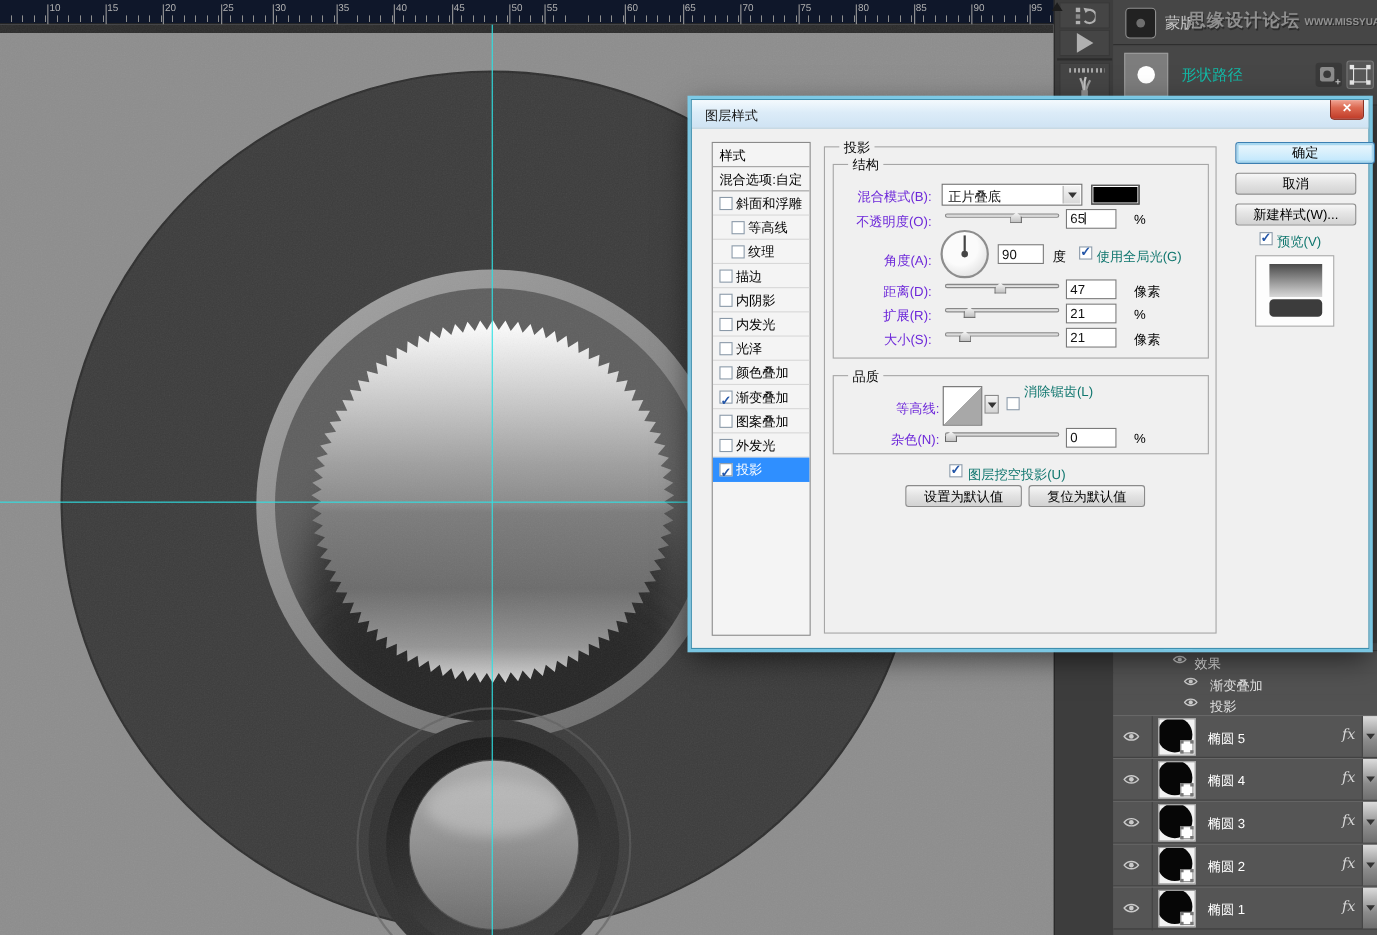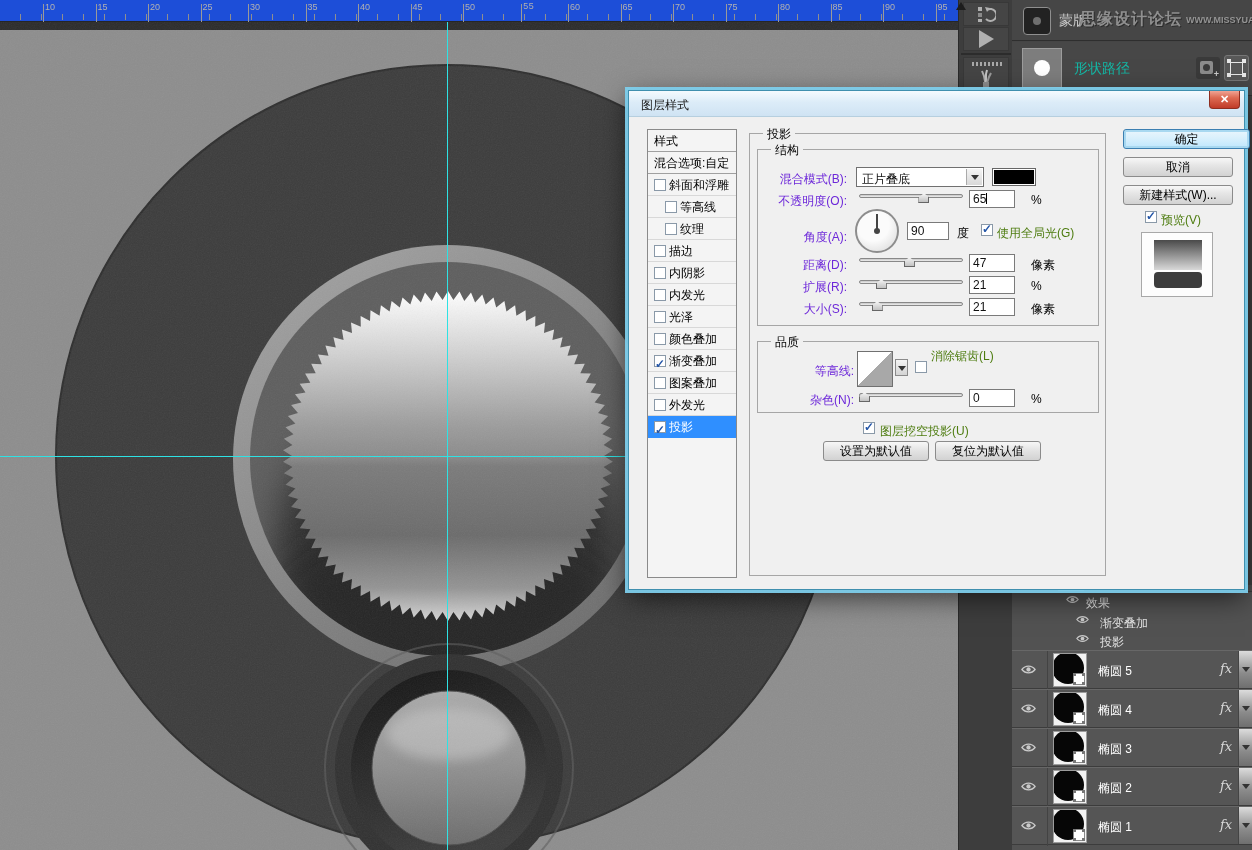--- a/index.html
+++ b/index.html
@@ -1,21 +1,21 @@
 <!DOCTYPE html>
 <html><head>
 <meta charset="utf-8">
 <style>
   * { margin:0; padding:0; box-sizing:border-box; }
   html,body { background:#222; }
   body { font-family:"Liberation Sans", sans-serif; }
   #root { position:relative; width:1252px; height:850px; overflow:hidden; background:#3f3f3f; }
 
   
-  #ruler { position:absolute; left:0; top:0; width:958px; height:22px; background:#1d4ed8; border-bottom:1px solid #262626; z-index:5; }
+  #ruler { position:absolute; left:0; top:0; width:958px; height:22px; background:#0f172a; border-bottom:1px solid #262626; z-index:5; }
   #ruler .ticks { position:absolute; left:0; bottom:1px; width:100%; height:6px;
     background:repeating-linear-gradient(90deg, transparent 0 9.6px, #8f8f8f 9.6px 10.5px); }
   .rlabel { position:absolute; top:2px; font-size:9px; color:#b2b2b2; }
   .rlabel::before { content:""; position:absolute; left:-2px; top:2px; width:1px; height:18px; background:#9a9a9a; }
   #ruler-corner { position:absolute; left:956px; top:2px; width:0; height:0;
     border-left:5px solid transparent; border-right:5px solid transparent; border-bottom:8px solid #1d1d1d; z-index:6; }
 
   
   #canvas { position:absolute; left:0; top:22px; width:958px; height:828px; overflow:hidden; z-index:1; background:#8d8d8d; }
   .guide-v { position:absolute; width:1px; background:#2ee2e4; z-index:3; }
@@ -129,21 +129,21 @@
 
   
   .wbtn { position:absolute; background:linear-gradient(#f7f7f7,#e4e4e4 45%,#d2d2d2); border:1px solid #8b8b8b; border-radius:3px; text-align:center; font-size:12px; color:#000; }
   .wbtn.focus { border-color:#3c7fb1; box-shadow:0 0 0 2px #a8d8f0 inset; background:linear-gradient(#eaf6fd,#d9f0fc 45%,#bee6fd); }
 
   
   #preview-box { position:absolute; left:512px; top:141px; width:72px; height:65px; background:#fdfdfd; border:1px solid #a8a8a8; }
   #preview-box .grad { position:absolute; left:12px; top:7px; width:48px; height:30px; background:linear-gradient(#4a4a4a,#d8d8d8); }
   #preview-box .bar { position:absolute; left:12px; top:39px; width:48px; height:16px; background:#3c3c3c; border-radius:4px; }
 
-  .chk-row-label { position:absolute; font-size:12px; color:#4d7c0f; }
+  .chk-row-label { position:absolute; font-size:12px; color:#0f766e; }
   .eye-svg { display:block; }
 </style>
 </head>
 <body>
 
 <div id="root">
 
   <div id="canvas">
     <svg width="958" height="828" viewBox="0 0 958 828">
       <defs>
@@ -217,21 +217,21 @@
       <div class="ticks"></div>
       <div class="rlabel" style="left: 45px;">10</div>
       <div class="rlabel" style="left: 97.5px;">15</div>
       <div class="rlabel" style="left: 150px;">20</div>
       <div class="rlabel" style="left: 202.5px;">25</div>
       <div class="rlabel" style="left: 250px;">30</div>
       <div class="rlabel" style="left: 307.5px;">35</div>
       <div class="rlabel" style="left: 360px;">40</div>
       <div class="rlabel" style="left: 412.5px;">45</div>
       <div class="rlabel" style="left: 465px;">50</div>
-      <div class="rlabel" style="left: 523px; font-family: Liberation Mono, monospace;">55</div>
+      <div class="rlabel" style="left: 497px;">55</div>
       <div class="rlabel" style="left: 570px;">60</div>
       <div class="rlabel" style="left: 622.5px;">65</div>
       <div class="rlabel" style="left: 675px;">70</div>
       <div class="rlabel" style="left: 727.5px;">75</div>
       <div class="rlabel" style="left: 780px;">80</div>
       <div class="rlabel" style="left: 832.5px;">85</div>
       <div class="rlabel" style="left: 885px;">90</div>
       <div class="rlabel" style="left: 937.5px;">95</div>
     </div>
   <div id="ruler-corner"></div>

